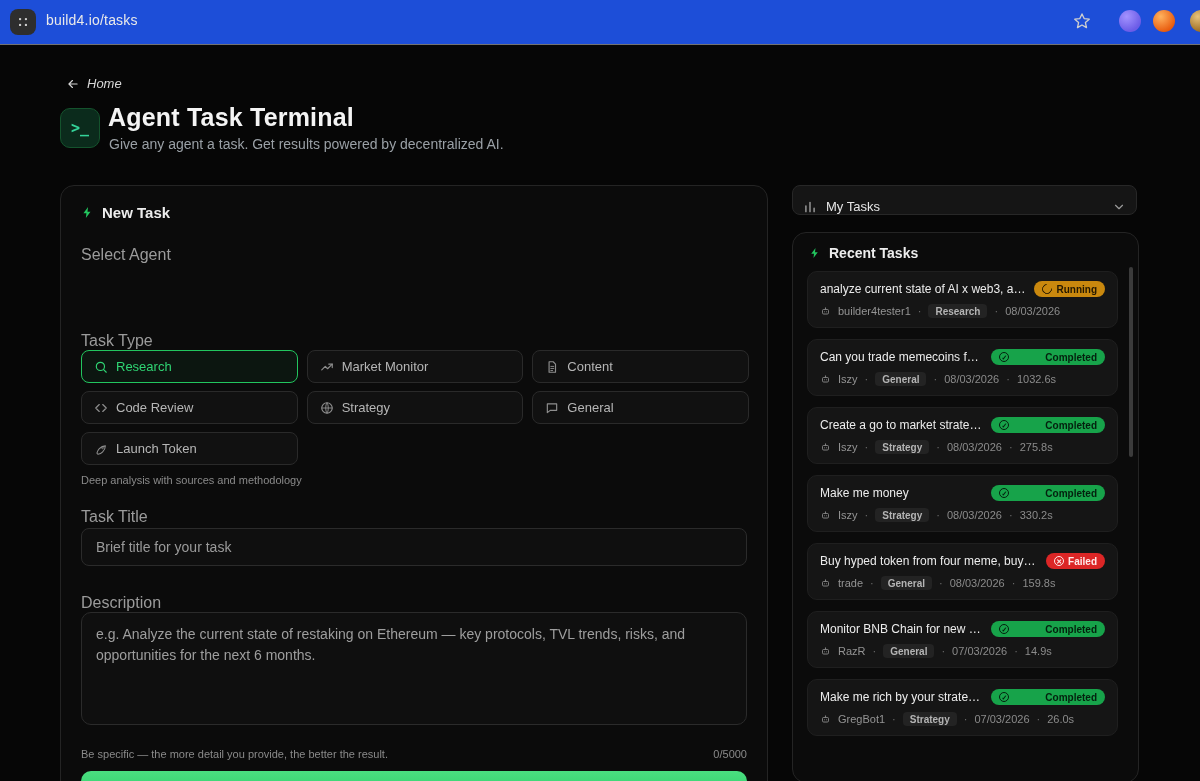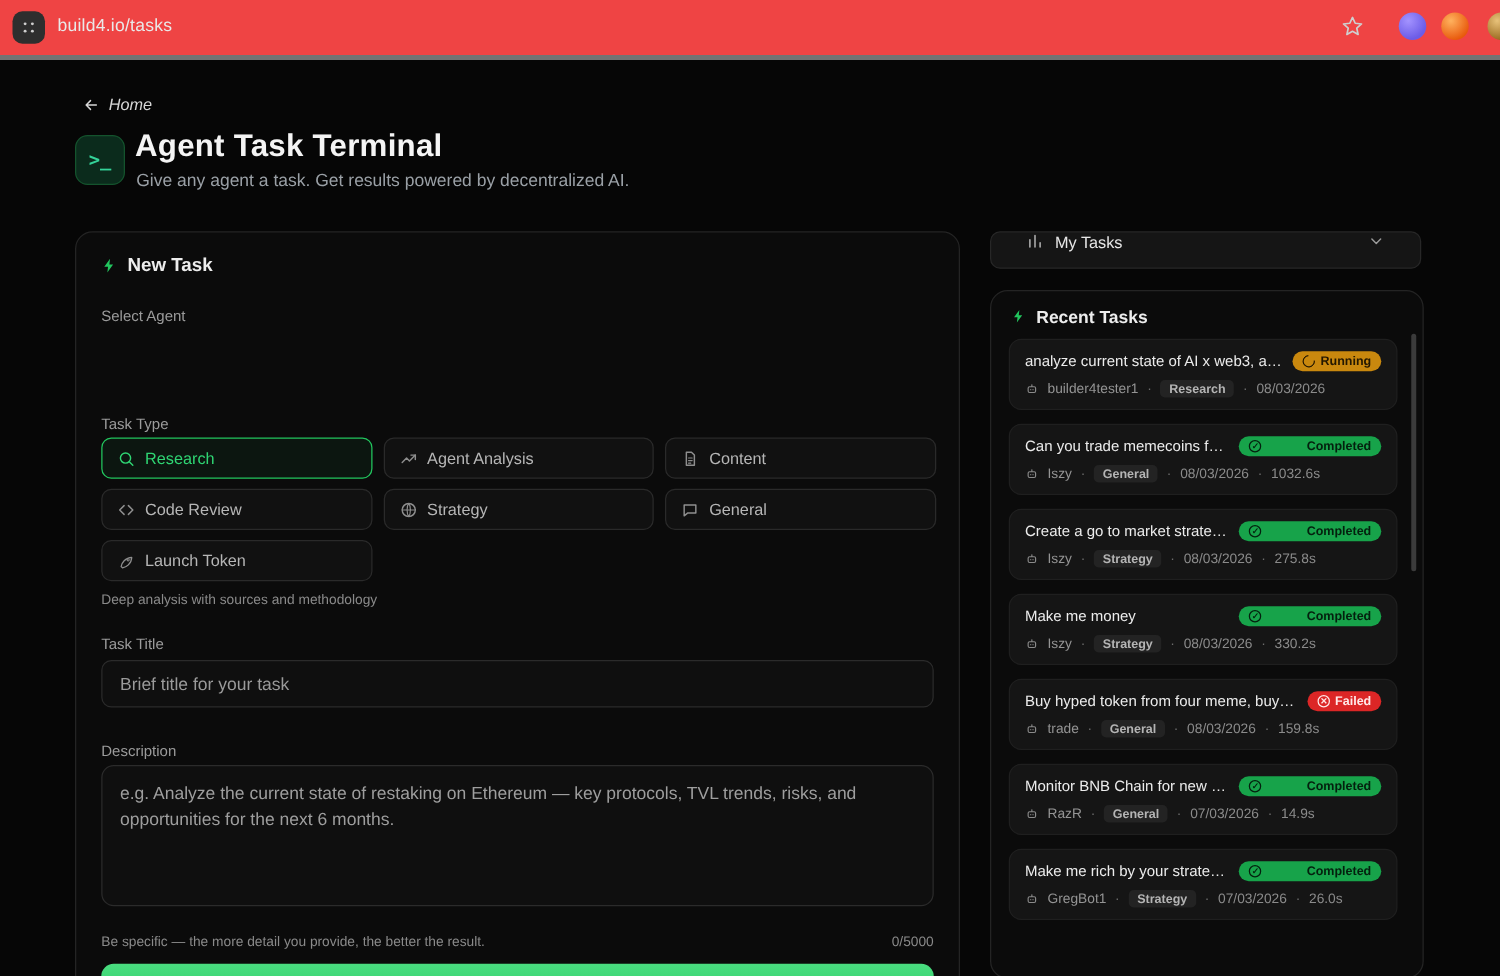--- a/index.html
+++ b/index.html
@@ -1,59 +1,59 @@
 <!DOCTYPE html>
 <html><head>
 <meta charset="utf-8">
 <style>
   html,body{margin:0;padding:0;background:#000;}
   body{width:1200px;height:781px;overflow:hidden;font-family:"Liberation Sans",sans-serif;-webkit-font-smoothing:antialiased;}
   .page{position:relative;width:1200px;height:781px;background:#060606;overflow:hidden;}
 
   
-  .topbar{position:absolute;left:0;top:0;width:1200px;height:44px;background:#ef4444;border-bottom:4px solid #737373;}
+  .topbar{position:absolute;left:0;top:0;width:1200px;height:44px;background:#1d4ed8;border-bottom:1px solid #737373;}
   .tb-chip{position:absolute;left:10px;top:9px;width:26px;height:26px;border-radius:8px;background:#2e2e2e;display:flex;align-items:center;justify-content:center;color:#cfcfcf;}
   .tb-url{position:absolute;left:46px;top:12px;font-size:14px;color:#e9e9e9;letter-spacing:.2px;}
   .tb-star{position:absolute;left:1072px;top:11px;width:20px;height:20px;color:#cfcfcf;}
   .tb-ext{position:absolute;top:10px;width:22px;height:22px;border-radius:50%;}
   .tb-ext.purple{left:1119px;background:radial-gradient(circle at 35% 30%,#a393ff,#6c5ce7 70%);}
   .tb-ext.orange{left:1153px;background:radial-gradient(circle at 35% 30%,#ffb25e,#e8590c 75%);}
   .tb-ext.partial{left:1190px;background:radial-gradient(circle at 35% 30%,#e8c27a,#9a6a1f 75%);}
 
   
   .back-link{position:absolute;left:66px;top:76px;display:flex;align-items:center;gap:7px;color:#d6d6d6;font-size:13px;cursor:pointer;font-style:italic;}
   .logo{position:absolute;left:60px;top:108px;width:38px;height:38px;border-radius:10px;background:#0b2b1c;border:1px solid #14532d;display:flex;align-items:center;justify-content:center;font-family:"DejaVu Sans Mono",monospace;font-weight:bold;font-size:15px;color:#34d399;}
   .page-title{position:absolute;left:108px;top:103px;font-size:25px;font-weight:700;color:#f4f4f4;letter-spacing:.2px;}
   .page-sub{position:absolute;left:109px;top:136px;font-size:14px;color:#9aa0a6;}
 
   
   .card{background:#0b0b0b;border:1px solid #242424;border-radius:14px;position:absolute;}
   .newtask{left:60px;top:185px;width:706px;height:648px;}
   .card-h{position:absolute;left:20px;top:18px;display:flex;align-items:center;gap:8px;font-size:15px;font-weight:700;color:#ededed;}
-  .f-label{position:absolute;left:20px;font-size:12px;color:#9b9b9b;text-align:right;}
+  .f-label{position:absolute;left:20px;font-size:16px;color:#9b9b9b;text-align:right;}
   .agent-select{position:absolute;left:20px;top:78px;width:666px;height:38px;box-sizing:border-box;background:#0f0f0f;border:1px solid #2b2b2b;border-radius:8px;display:flex;align-items:center;padding:0 14px;cursor:pointer;}
   .agent-select .ph{font-family:"DejaVu Sans Mono",monospace;font-size:13px;color:#cfcfcf;flex:1;}
   .chev{color:#9a9a9a;display:flex;}
 
   .type-grid{position:absolute;left:20px;top:164px;width:668px;display:grid;grid-template-columns:repeat(3,1fr);gap:8px 9px;}
   .type-btn{height:33px;box-sizing:border-box;display:flex;align-items:center;gap:8px;padding:0 12px;background:#111;border:1px solid #2a2a2a;border-radius:8px;color:#b6b6b6;font-size:13px;font-family:"Liberation Sans",sans-serif;cursor:pointer;text-align:left;}
   .type-btn .t-icon{display:flex;color:#8e8e8e;}
   .type-btn.selected{border-color:#22c55e;color:#2fd573;background:rgba(34,197,94,.06);}
   .type-btn.selected .t-icon{color:#2fd573;}
   .type-hint{position:absolute;left:20px;top:288px;font-size:11px;color:#8a8a8a;}
 
   .text-input{position:absolute;left:20px;top:342px;width:666px;height:38px;box-sizing:border-box;background:#0f0f0f;border:1px solid #2b2b2b;border-radius:8px;padding:16px 14px;color:#e5e5e5;font-size:14px;font-family:"Liberation Sans",sans-serif;outline:none;}
   .text-input::placeholder{color:#9a9a9a;}
   .desc-area{position:absolute;left:20px;top:426px;width:666px;height:113px;box-sizing:border-box;background:#0f0f0f;border:1px solid #2b2b2b;border-radius:10px;padding:11px 14px;color:#e5e5e5;font-size:14px;line-height:1.5;font-family:"Liberation Sans",sans-serif;resize:none;outline:none;}
   .desc-area::placeholder{color:#9e9e9e;}
   .card-foot{position:absolute;left:20px;top:562px;width:666px;display:flex;justify-content:space-between;font-size:11px;color:#8a8a8a;}
   .submit-btn{position:absolute;left:20px;top:585px;width:666px;height:42px;border:none;border-radius:10px;background:linear-gradient(180deg,#4ade80,#22c55e);cursor:pointer;}
 
   
-  .mytasks{position:absolute;left:792px;top:185px;width:345px;height:30px;box-sizing:border-box;background:#151515;border:1px solid #272727;border-radius:8px;display:flex;align-items:flex-start;padding:0 28px;gap:9px;cursor:pointer;}
+  .mytasks{position:absolute;left:792px;top:185px;width:345px;height:30px;box-sizing:border-box;background:#151515;border:1px solid #272727;border-radius:8px;display:flex;align-items:flex-end;padding:0 10px;gap:9px;cursor:pointer;}
   .mytasks .mt-label{flex:1;font-size:13px;color:#e6e6e6;}
   .mytasks .mt-icon{display:flex;color:#b9b9b9;}
 
   .recent{left:792px;top:232px;width:345px;height:549px;}
   .recent .card-h{top:12px;left:16px;font-size:14px;}
   .task-list{position:absolute;left:14px;right:20px;top:38px;display:flex;flex-direction:column;gap:11px;}
   .task-item{background:#151515;border:1px solid #1f1f1f;border-radius:10px;padding:9px 12px;cursor:pointer;}
   .ti-top{display:flex;align-items:center;gap:8px;margin-bottom:7px;}
   .ti-title{flex:1;min-width:0;white-space:nowrap;overflow:hidden;text-overflow:ellipsis;font-size:12px;color:#ececec;}
   .badge{flex:none;display:inline-flex;align-items:center;gap:4px;padding:2.5px 8px;border-radius:999px;font-size:10px;font-weight:700;white-space:nowrap;}
@@ -136,21 +136,21 @@
           </span>
         <span>Research</span>
       </button>
       <button class="type-btn">
         <span class="t-icon">
             <svg width="14" height="14" viewBox="0 0 24 24">
               <path d="M3 17l6-6 4 4 8-8" fill="none" stroke="currentColor" stroke-width="2" stroke-linecap="round" stroke-linejoin="round"></path>
               <path d="M15 7h6v6" fill="none" stroke="currentColor" stroke-width="2" stroke-linecap="round" stroke-linejoin="round"></path>
             </svg>
           </span>
-        <span>Agent Analysis</span>
+        <span>Market Monitor</span>
       </button>
       <button class="type-btn">
         <span class="t-icon">
             <svg width="14" height="14" viewBox="0 0 24 24">
               <path d="M7 3h7l4 4v14H7z" fill="none" stroke="currentColor" stroke-width="2" stroke-linejoin="round"></path>
               <path d="M10 11h5M10 14.5h5M10 18h3" stroke="currentColor" stroke-width="1.6" stroke-linecap="round"></path>
             </svg>
           </span>
         <span>Content</span>
       </button>

